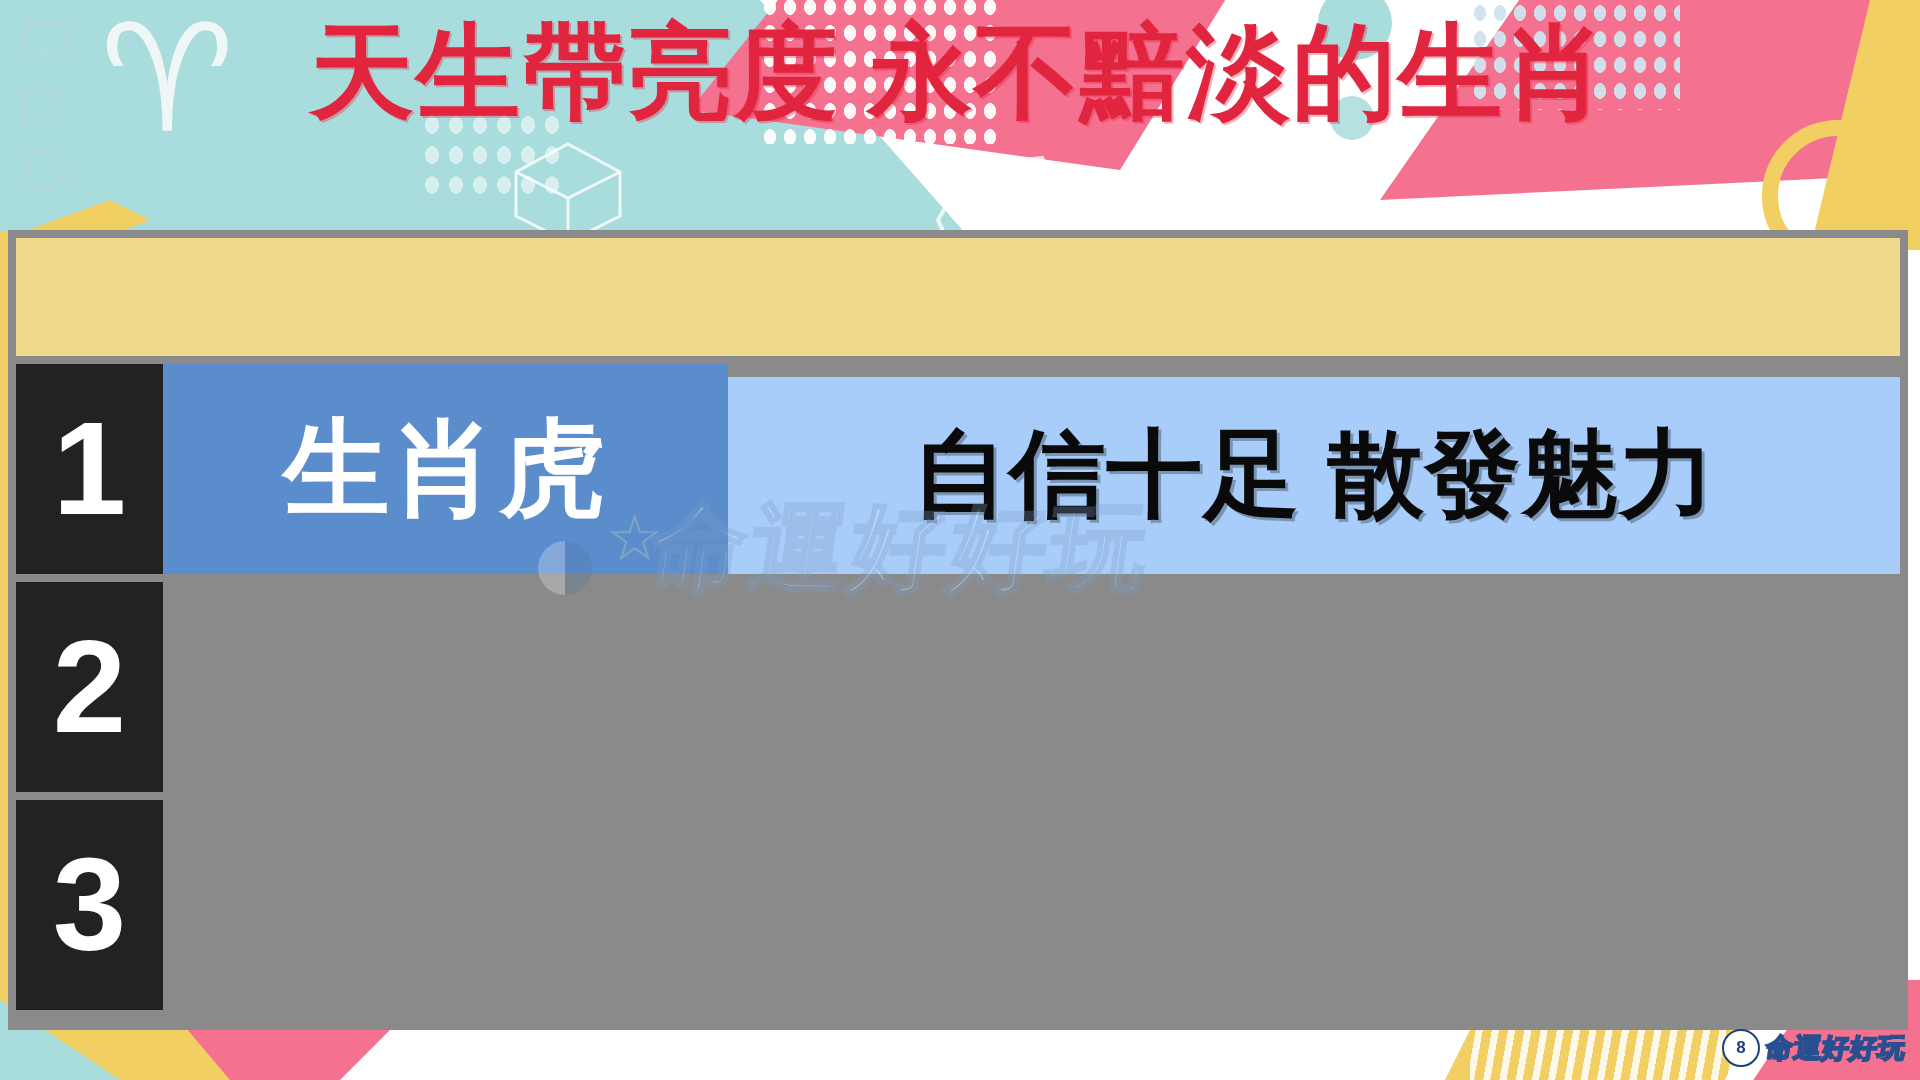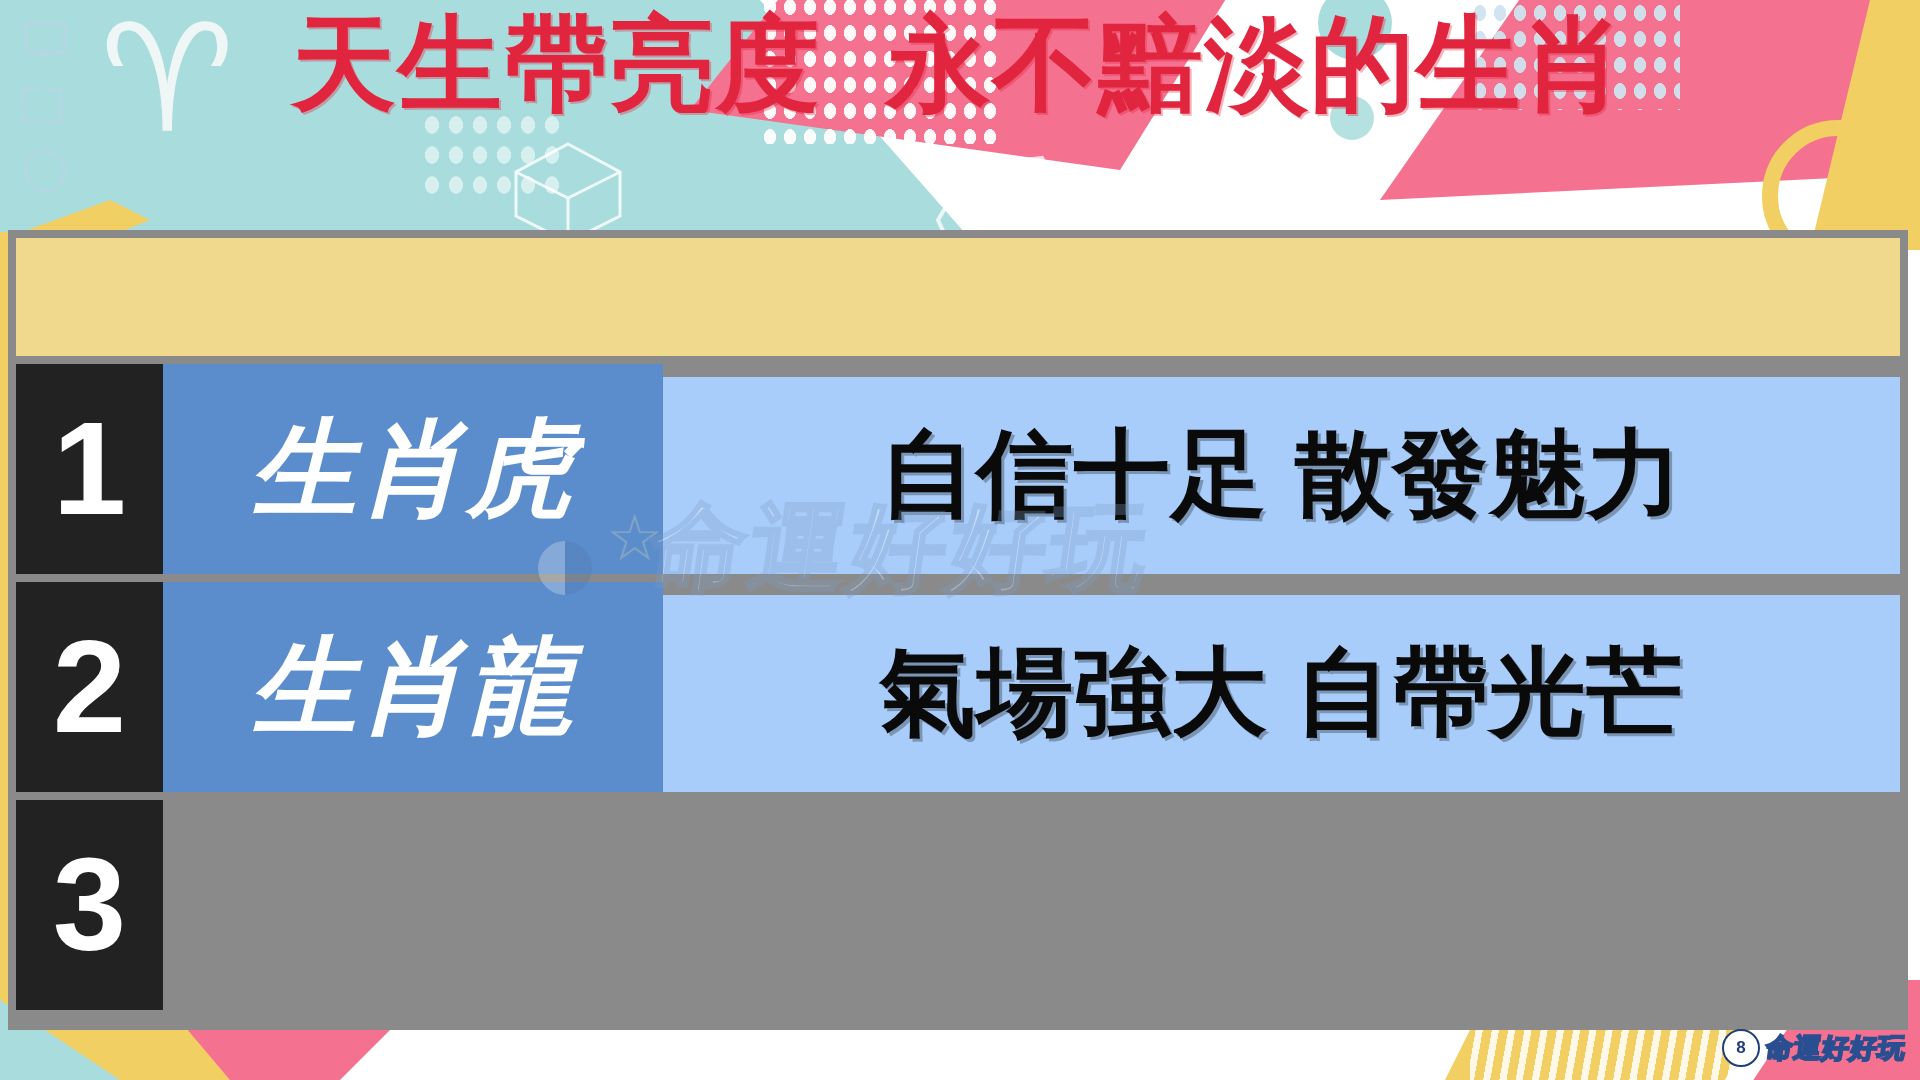--- a/index.html
+++ b/index.html
@@ -124,21 +124,21 @@
   .cube{position:absolute;left:508px;top:138px;width:120px;height:110px;opacity:.9;}
   .cube2{position:absolute;left:500px;top:268px;width:130px;height:120px;opacity:.9;}
   .hex-out{position:absolute;left:930px;top:150px;width:150px;height:150px;opacity:.85;}
 
   
   .title{
     position:absolute;left:0;top:18px;width:1920px;text-align:center;
     color:#e2253f;
     font-size:104px;line-height:1.05;font-weight:bold;
     letter-spacing:2px;
-    font-family:Liberation Mono, monospace;
+    font-family:Liberation Serif, serif;
     white-space:nowrap;
     text-shadow:2px 2px 0 rgba(226,37,63,.35);
   }
 
   
   .table-frame{
     position:absolute;left:8px;top:230px;width:1900px;height:800px;
     background:#8a8a8a;
     padding:8px;box-sizing:border-box;
   }
@@ -147,25 +147,24 @@
   }
   .trow{display:flex;height:210px;margin-bottom:8px;}
   .trow:last-child{margin-bottom:0;}
   .c-num{
     width:147px;background:#222222;color:#ffffff;
     display:flex;align-items:center;justify-content:center;
     font-size:132px;font-weight:bold;line-height:1;
     font-family:"Liberation Sans",sans-serif;
   }
   .c-sign{
-    width:500px;background:#5b8ccb;color:#ffffff;
+    width:565px;background:#5b8ccb;color:#ffffff;
     display:flex;align-items:center;justify-content:center;
     font-size:106px;font-weight:bold;letter-spacing:2px;
     font-family:"Liberation Sans","DejaVu Sans",sans-serif;
-    font-style:italic;
   }
   .c-desc{
     flex:1;background:#a9cdfa;color:#0a0a0a;
     display:flex;align-items:center;justify-content:center;
     font-size:96px;font-weight:bold;letter-spacing:1px;
     font-family:"Liberation Sans","DejaVu Sans",sans-serif;
     text-shadow:3px 3px 0 rgba(0,0,0,.28);
     margin-top:13px;
   }
 
@@ -269,22 +268,20 @@
     <div class="thead"></div>
 
     <div class="trow">
       <div class="c-num">1</div>
       <div class="c-sign">生肖虎</div>
       <div class="c-desc">自信十足 散發魅力</div>
     </div>
 
     <div class="trow">
       <div class="c-num">2</div>
-      <div class="c-sign">生肖龍</div>
-      <div class="c-desc">氣場強大 自帶光芒</div>
     </div>
 
     <div class="trow">
       <div class="c-num">3</div>
     </div>
   </div>
 
   <div class="watermark">
     <div class="wm-yin"></div>
     <div class="wm-star">☆</div>

